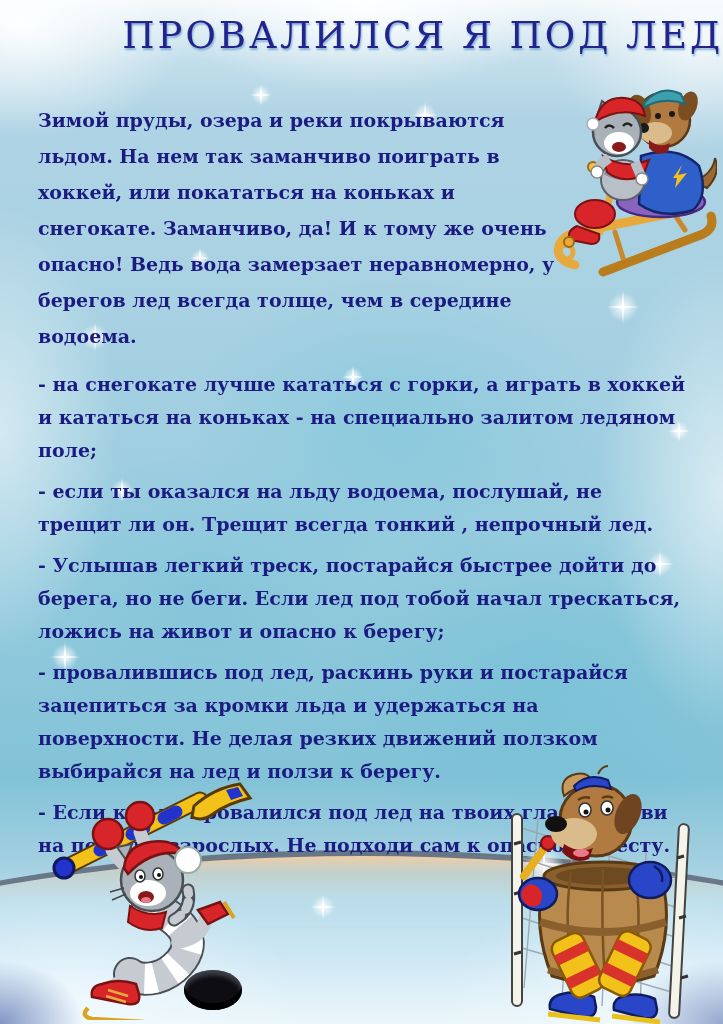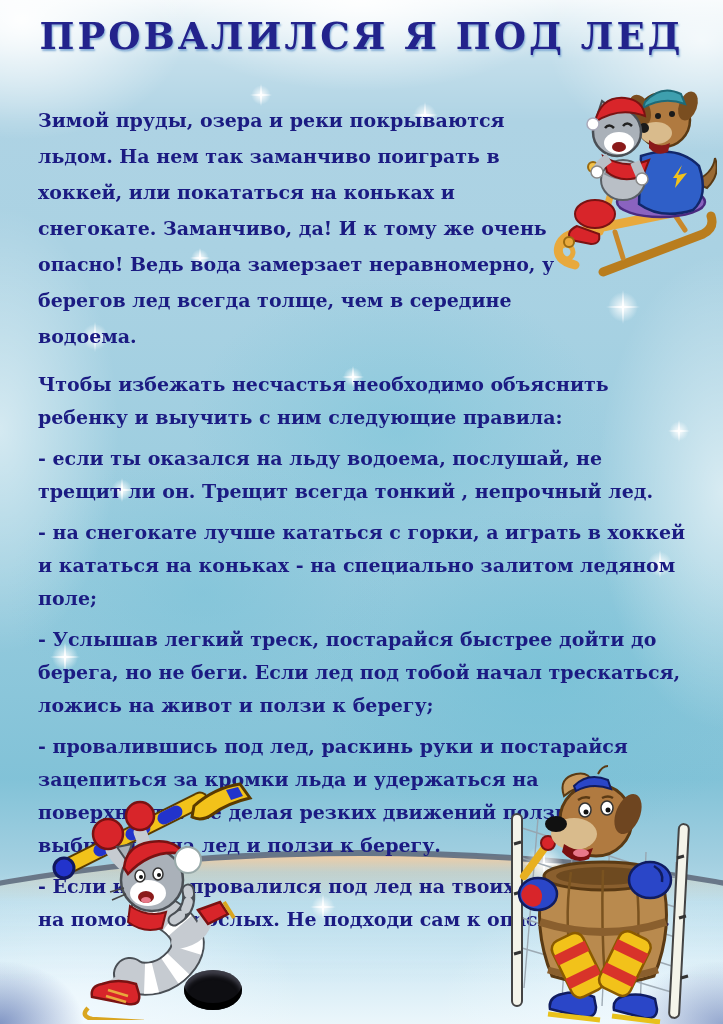--- a/index.html
+++ b/index.html
@@ -21,22 +21,22 @@
       radial-gradient(330px 240px at 75% 66%, rgba(108,190,212,0.5), transparent 70%),
       linear-gradient(180deg,
         rgba(255,255,255,0.85) 0%, rgba(255,255,255,0.25) 6%,
         rgba(173,214,230,0) 12%, rgba(150,205,222,0.25) 30%,
         rgba(125,195,215,0.45) 55%, rgba(100,183,207,0.6) 76%,
         rgba(140,200,218,0.35) 84%, rgba(215,238,248,0.75) 93%,
         rgba(238,248,252,0.95) 100%);
     font-family:"DejaVu Serif","Liberation Serif",serif;
   }
   .title{
-    position:absolute;left:0;top:14px;width:100%;margin:0;text-align:center;
-    font-size:37px;font-weight:bold;letter-spacing:3px;color:#23238c;
+    position:absolute;left:0;top:14px;width:100%;margin:0;text-align:right;
+    font-size:37px;font-weight:normal;letter-spacing:3px;color:#23238c;
     text-shadow:1px 2px 2px rgba(120,165,210,0.9);z-index:4;
   }
   .content{
     position:absolute;left:30px;top:94px;width:665px;z-index:4;
     color:#1b1b82;font-weight:bold;font-size:19px;line-height:33px;
   }
   .content p{margin:8px;}
   .intro{width:522px;line-height:36px;margin-bottom:14px !important;}
   .rink-arc{
     position:absolute;left:50%;top:850px;transform:translateX(-50%);
@@ -129,24 +129,23 @@
       <path d="M78 66 q4 -5 9 0" stroke="#222" stroke-width="2.5" fill="none"></path>
       <path d="M64 98 Q52 106 53 112" stroke="#b9bfc6" stroke-width="10" fill="none"></path>
       <path d="M90 102 Q94 112 96 116" stroke="#b9bfc6" stroke-width="10" fill="none"></path>
       <circle cx="52" cy="112" r="6" fill="#fff" stroke="#888" stroke-width="1.5"></circle>
       <circle cx="97" cy="119" r="6" fill="#fff" stroke="#888" stroke-width="1.5"></circle>
     </g>
   </svg>
 
   <div class="content">
     <p class="intro">Зимой пруды, озера и реки покрываются льдом. На нем так заманчиво поиграть в хоккей, или покататься на коньках и снегокате. Заманчиво, да! И к тому же очень опасно! Ведь вода замерзает неравномерно, у берегов лед всегда толще, чем в середине водоема.</p>
-    <p class="rules-intro">Чтобы избежать несчастья необходимо объяснить ребенку и выучить с ним следующие правила:</p>
+    <p class="rule">- на снегокате лучше кататься с горки, а играть в хоккей и кататься на коньках - на специально залитом ледяном поле;</p>
     <p class="rule">- если ты оказался на льду водоема, послушай, не трещит ли он. Трещит всегда тонкий , непрочный лед.</p>
-    <p class="rule">- на снегокате лучше кататься с горки, а играть в хоккей и кататься на коньках - на специально залитом ледяном поле;</p>
-    <p class="rule">- Услышав легкий треск, постарайся быстрее дойти до берега, но не беги. Если лед под тобой начал трескаться, ложись на живот и ползи к берегу;</p>
+    <p class="rule">- Услышав легкий треск, постарайся быстрее дойти до берега, но не беги. Если лед под тобой начал трескаться, ложись на живот и опасно к берегу;</p>
     <p class="rule">- провалившись под лед, раскинь руки и постарайся зацепиться за кромки льда и удержаться на поверхности. Не делая резких движений ползком выбирайся на лед и ползи к берегу.</p>
     <p class="rule">- Если кто-то провалился под лед на твоих глазах - зови на помощь взрослых. Не подходи сам к опасному месту.</p>
   </div>
 
   <svg class="illo hockey-cat" viewBox="0 0 232 252">
     <g stroke-linecap="round">
       <line x1="40" y1="98" x2="172" y2="32" stroke="#5a3a00" stroke-width="17"></line>
       <line x1="40" y1="98" x2="172" y2="32" stroke="#f2c21a" stroke-width="13"></line>
       <line x1="72" y1="82" x2="84" y2="76" stroke="#2233cc" stroke-width="13"></line>
       <line x1="104" y1="66" x2="116" y2="60" stroke="#2233cc" stroke-width="13"></line>

